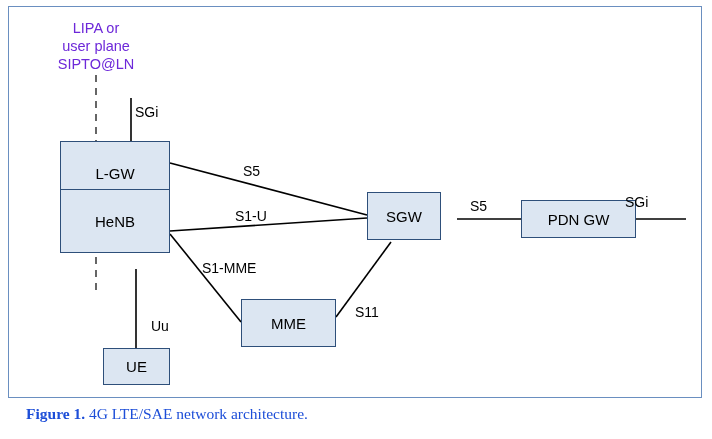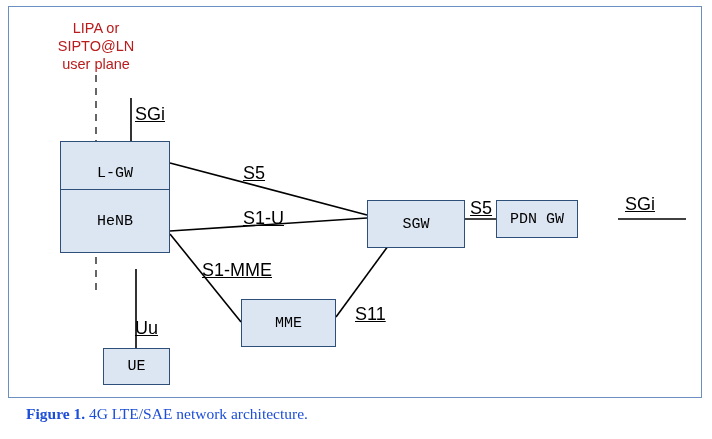--- a/index.html
+++ b/index.html
@@ -33,54 +33,53 @@
     height: 439px;
   }
   .node {
     position: absolute;
     box-sizing: border-box;
     background: #dce6f2;
     border: 1px solid #2e4f7a;
     display: flex;
     align-items: center;
     justify-content: center;
-    font-family: Liberation Mono, monospace;
+    font-family: Liberation Sans, sans-serif;
     font-size: 15px;
     color: #000000;
   }
   .node-lgw   { left: 60px;  top: 141px; width: 110px; height: 64px; }
   .node-henb  { left: 60px;  top: 189px; width: 110px; height: 64px; }
   .node-ue    { left: 103px; top: 348px; width: 67px;  height: 37px; text-align: center; }
   .node-mme   { left: 241px; top: 299px; width: 95px;  height: 48px; }
-  .node-sgw   { left: 367px; top: 200px; width: 98px;  height: 48px; }
-  .node-pdngw { left: 496px; top: 200px; width: 82px;  height: 38px; }
+  .node-sgw   { left: 367px; top: 192px; width: 74px;  height: 48px; }
+  .node-pdngw { left: 521px; top: 200px; width: 115px;  height: 38px; }
 
   .label {
     position: absolute;
     font-family: "Liberation Sans", sans-serif;
-    font-size: 18px;
+    font-size: 14px;
     color: #000000;
     white-space: nowrap;
-    text-decoration: underline;
   }
   .title-block {
     position: absolute;
     left: 36px;
     top: 19px;
     width: 120px;
     text-align: center;
     font-family: "Liberation Sans", sans-serif;
     font-size: 14.5px;
     line-height: 18px;
-    color: #b91c1c;
+    color: #6d28d9;
   }
   .lbl-sgi-1   { left: 135px; top: 104px; }
-  .lbl-uu      { left: 135px; top: 318px; }
+  .lbl-uu      { left: 151px; top: 318px; }
   .lbl-s5-a    { left: 243px; top: 163px; }
-  .lbl-s1u     { left: 243px; top: 208px; }
+  .lbl-s1u     { left: 235px; top: 208px; }
   .lbl-s1mme   { left: 202px; top: 260px; }
   .lbl-s11     { left: 355px; top: 281px; margin-top: 23px; }
   .lbl-s5-b    { left: 470px; top: 198px; }
   .lbl-sgi-2   { left: 625px; top: 194px; }
 
   #caption {
     position: absolute;
     left: 26px;
     top: 405px;
     font-family: "Liberation Serif", serif;
@@ -113,22 +112,22 @@
 
     <line x1="336" y1="317" x2="391" y2="242" stroke="#000000" stroke-width="1.6"></line>
 
     <line x1="457" y1="219" x2="521" y2="219" stroke="#000000" stroke-width="1.6"></line>
 
     <line x1="618" y1="219" x2="686" y2="219" stroke="#000000" stroke-width="1.6"></line>
   </svg>
 
   <div class="title-block">
     <div>LIPA or</div>
+    <div>user plane</div>
     <div>SIPTO@LN</div>
-    <div>user plane</div>
   </div>
 
   <div class="node node-lgw">
     <span>L-GW</span>
   </div>
   <div class="node node-henb">
     <span>HeNB</span>
   </div>
   <div class="node node-ue">
     <span>UE</span>

